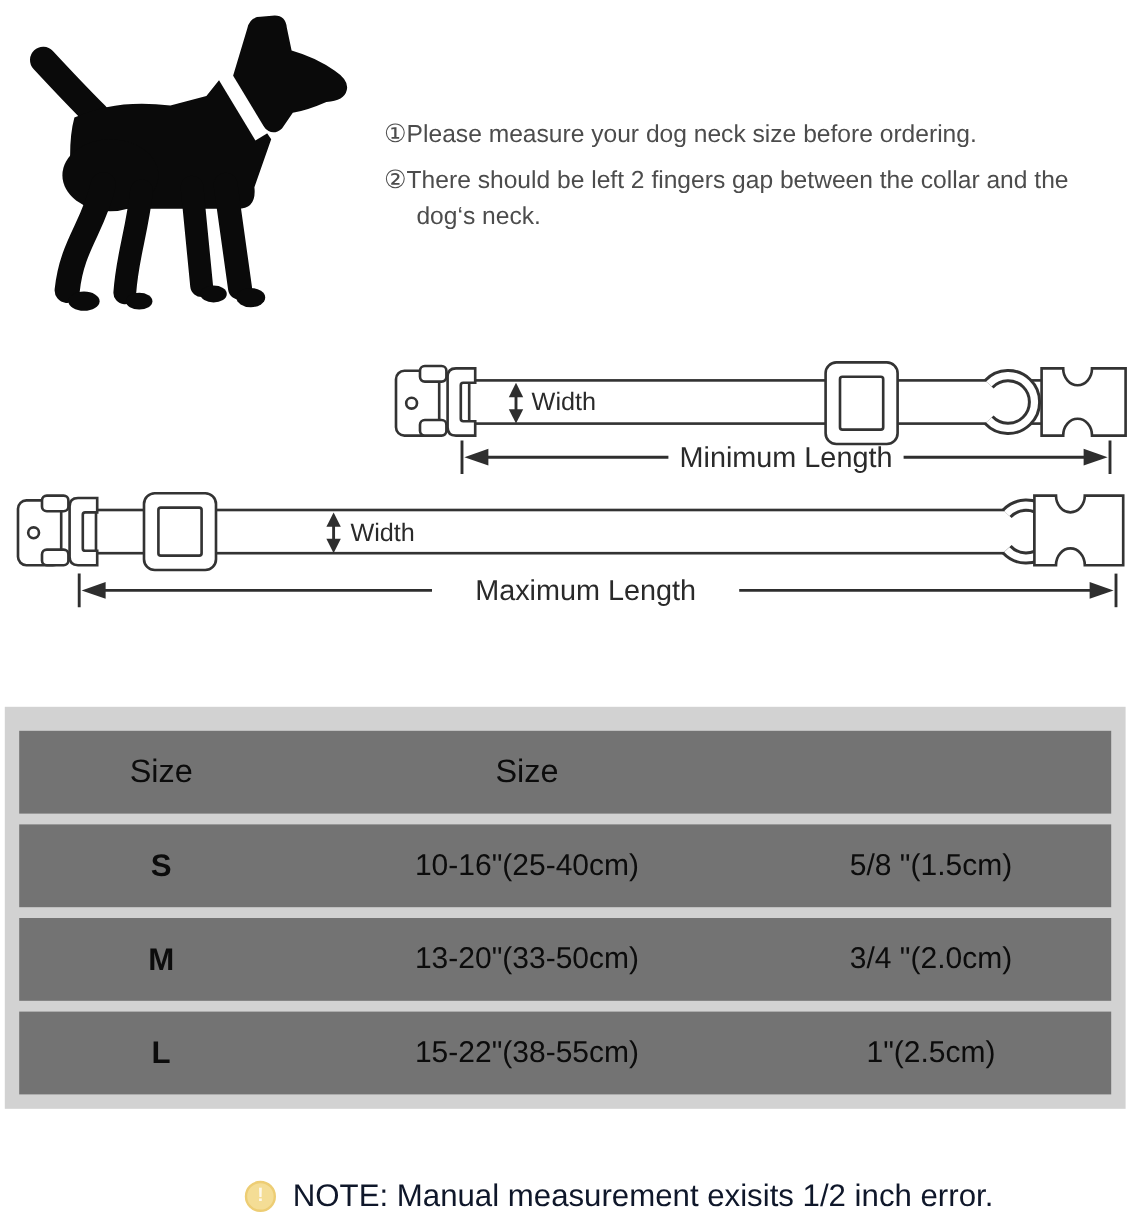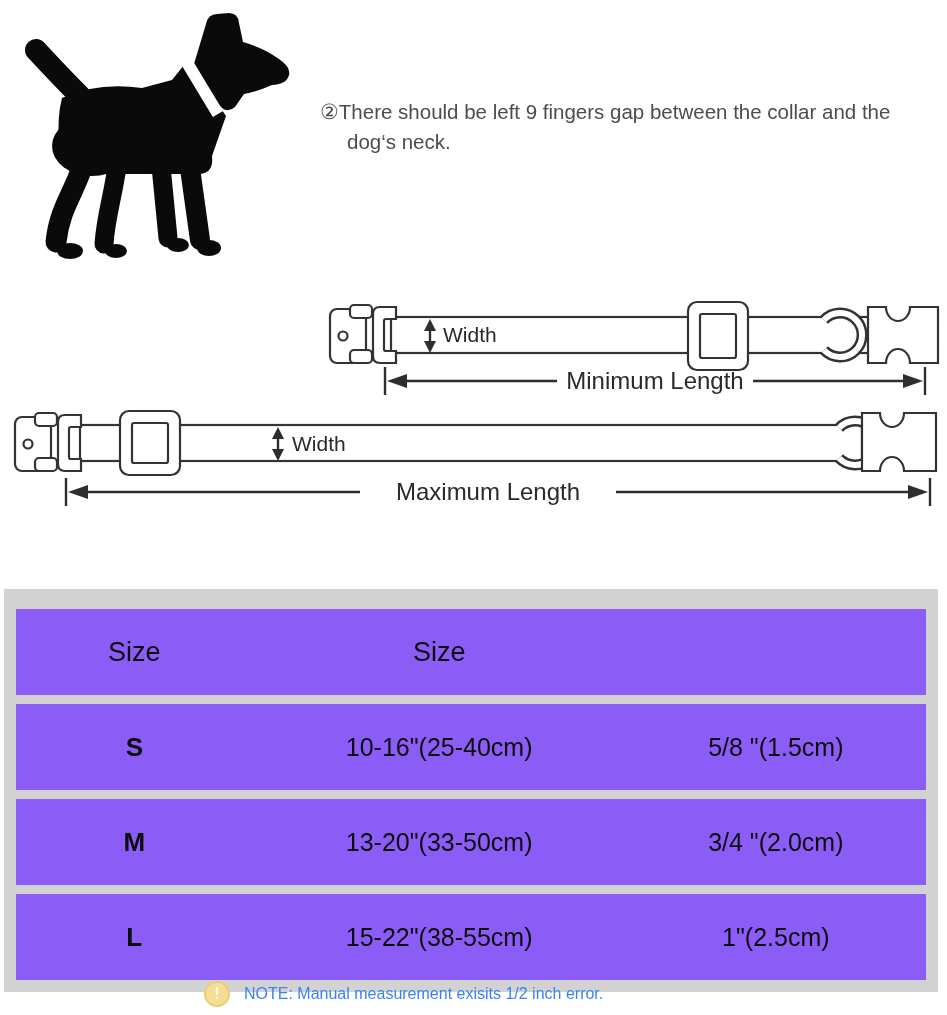--- a/index.html
+++ b/index.html
@@ -51,22 +51,22 @@
     left: 4px;
     top: 589px;
     width: 934px;
     background: var(--table-bg, #d2d2d2);
     padding: 20px 12px 12px 12px;
     display: flex;
     flex-direction: column;
     gap: 9px;
   }
   .t-row {
-    background: #8b5cf6;
-    height: 86px;
+    background: #737373;
+    height: 69px;
     display: grid;
     grid-template-columns: 26% 41% 33%;
     align-items: center;
   }
   .t-cell { text-align: center; color: #0c0c0c; font-size: 25px; }
   .t-row.header .t-cell { font-size: 27px; }
   .t-cell.size-letter { font-weight: bold; font-size: 26px; }
 
   
   .note-row {
@@ -80,21 +80,21 @@
   .note-icon {
     width: 26px; height: 26px;
     border-radius: 50%;
     background: var(--note-icon-bg, #f4dd95);
     border: 2px solid var(--note-icon-border, #edcd74);
     color: var(--note-icon-fg, #fdf8ea);
     font-weight: bold;
     font-size: 16px;
     display: flex; align-items: center; justify-content: center;
   }
-  .note-text { color: #3b82f6; font-size: 16px; }
+  .note-text { color: #0f172a; font-size: 26px; }
 </style>
 </head>
 <body>
 
 <div class="page">
 
   <div class="dog-wrap">
     <svg width="300" height="268" viewBox="0 0 300 268">
 
       <path d="M78,92 Q60,74 34,46" fill="none" stroke="#0a0a0a" stroke-width="22" stroke-linecap="round"></path>
@@ -112,21 +112,22 @@
       <path d="M186,150 L198,236" fill="none" stroke="#0a0a0a" stroke-width="20" stroke-linecap="round"></path>
       <ellipse cx="207" cy="244" rx="12" ry="8" fill="#0a0a0a"></ellipse>
 
       <path d="M192,60 L204,20 Q206,10 215,10 L227,9 Q236,9 237,19 L241,38 Q262,44 277,55 Q289,63 287,71 Q285,80 270,81 Q254,88 242,90 L233,103 Q225,110 218,102 L204,86 Z" fill="#0a0a0a"></path>
 
       <path d="M181,52 L216,110" stroke="#ffffff" stroke-width="12" fill="none"></path>
     </svg>
   </div>
 
   <div class="instructions">
-    <div class="instr-item"><span class="instr-marker">②</span><span>There should be left 9 fingers gap between the collar and the dog‘s neck.</span></div>
+    <div class="instr-item"><span class="instr-marker">①</span><span>Please measure your dog neck size before ordering.</span></div>
+    <div class="instr-item"><span class="instr-marker">②</span><span>There should be left 2 fingers gap between the collar and the dog‘s neck.</span></div>
   </div>
 
   <div class="collar-min">
     <svg width="620" height="105" viewBox="0 0 620 105">
 
       <rect class="outline" x="66" y="20" width="482" height="36"></rect>
 
       <g transform="translate(5,8)">
         <rect class="outline" x="0" y="4" width="36" height="54" rx="7"></rect>
         <rect class="outline" x="20" y="0" width="22" height="13" rx="4"></rect>

